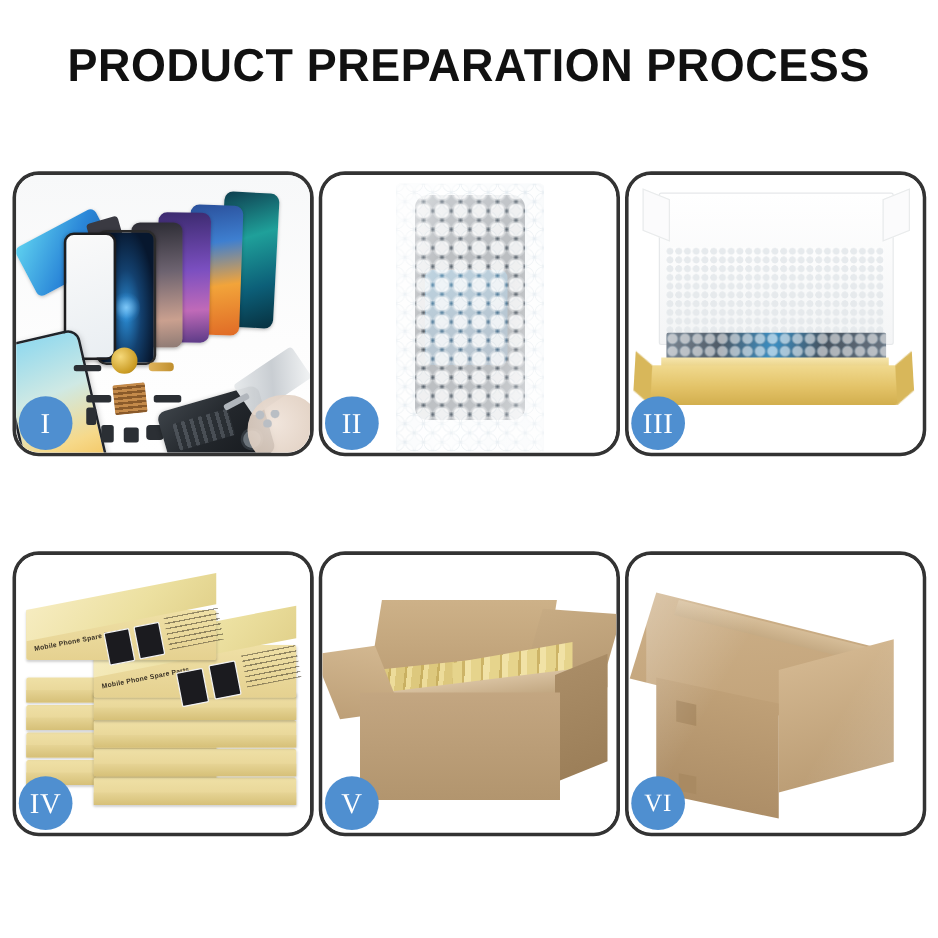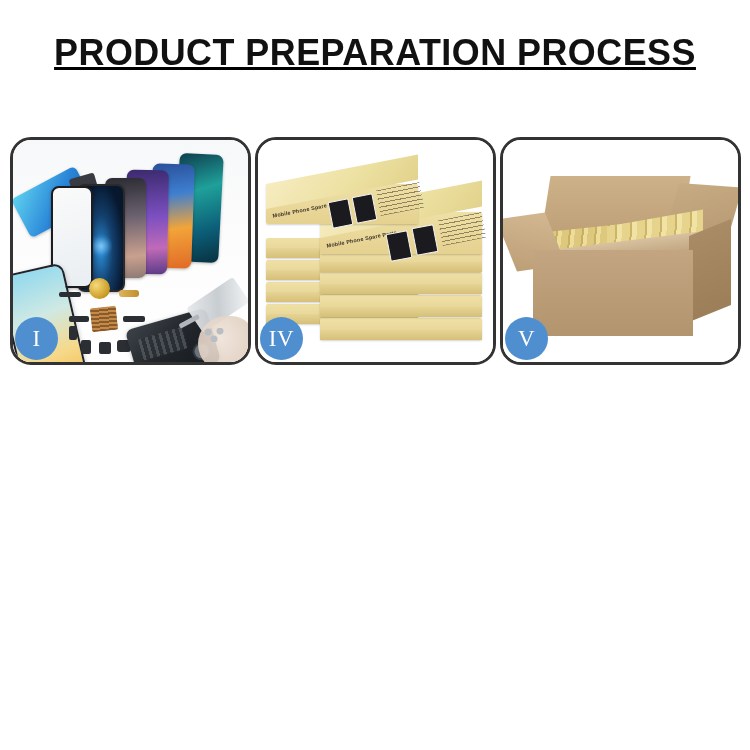--- a/index.html
+++ b/index.html
@@ -1,21 +1,21 @@
 <!DOCTYPE html>
 <html><head>
 <meta charset="utf-8">
 <style>
   html,body{margin:0;padding:0;}
   body{
     width:750px;height:750px;background:#ffffff;
     font-family:"Liberation Sans",sans-serif;
     overflow:hidden;position:relative;
   }
-  .page{width:750px;height:750px;position:relative;text-decoration:underline;}
+  .page{width:750px;height:750px;position:relative;}
 
   
   .header{text-align:center;padding-top:34px;}
   .title{
     font-size:37px;line-height:1.0;font-weight:700;color:#111;
     letter-spacing:.5px;transform:scaleX(.97);transform-origin:center;
     font-family:"Liberation Sans",sans-serif;
   }
   .subtitle{
     margin-top:13px;font-size:15.2px;color:#111;font-weight:400;
@@ -401,21 +401,41 @@
         <div class="part dark" style="left:104px;top:200px;width:14px;height:12px;border-radius:3px;"></div>
         <div class="part silver" style="left:122px;top:196px;width:8px;height:12px;"></div>
         <div class="board"></div>
         <div class="tweezer"></div>
         <div class="hand"></div>
         <div class="screws"></div>
       </div>
       <div class="badge">I</div>
     </div>
 
-
+    <div class="panel">
+      <div class="panel-inner p2">
+        <div class="wrap-bag"></div>
+        <div class="wrap-prod"></div>
+        <div class="bubbles"></div>
+        <div class="bubbles offset"></div>
+        <div class="wrap-sheen"></div>
+      </div>
+      <div class="badge">II</div>
+    </div>
+
+    <div class="panel">
+      <div class="panel-inner p3">
+        <div class="mailer-lid"></div>
+        <div class="mailer-foam"></div>
+        <div class="mailer-prod"></div>
+        <div class="mailer-rim"></div>
+        <div class="mailer-front"></div>
+      </div>
+      <div class="badge">III</div>
+    </div>
 
     <div class="panel">
       <div class="panel-inner p4">
         <div class="stack">
 
           <div class="sbox" style="left:2px;top:146px;width:152px;height:20px;">
               <span class="edge"></span>
             </div>
           <div class="sbox" style="left:2px;top:124px;width:152px;height:20px;">
               <span class="edge"></span>
@@ -467,15 +487,27 @@
         <div class="c5-contents"></div>
         <div class="c5-contents2"></div>
         <div class="c5-rim"></div>
         <div class="c5-flap-left"></div>
         <div class="c5-side"></div>
         <div class="c5-body"></div>
       </div>
       <div class="badge">V</div>
     </div>
 
+    <div class="panel">
+      <div class="panel-inner p6">
+        <div class="c6-top"></div>
+        <div class="c6-tape"></div>
+        <div class="c6-right"></div>
+        <div class="c6-front"></div>
+        <div class="c6-tab"></div>
+        <div class="c6-tab2"></div>
+        <div class="c6-wrap"></div>
+      </div>
+      <div class="badge wide">VI</div>
+    </div>
 
   </div>
 </div>
 
 </body></html>

